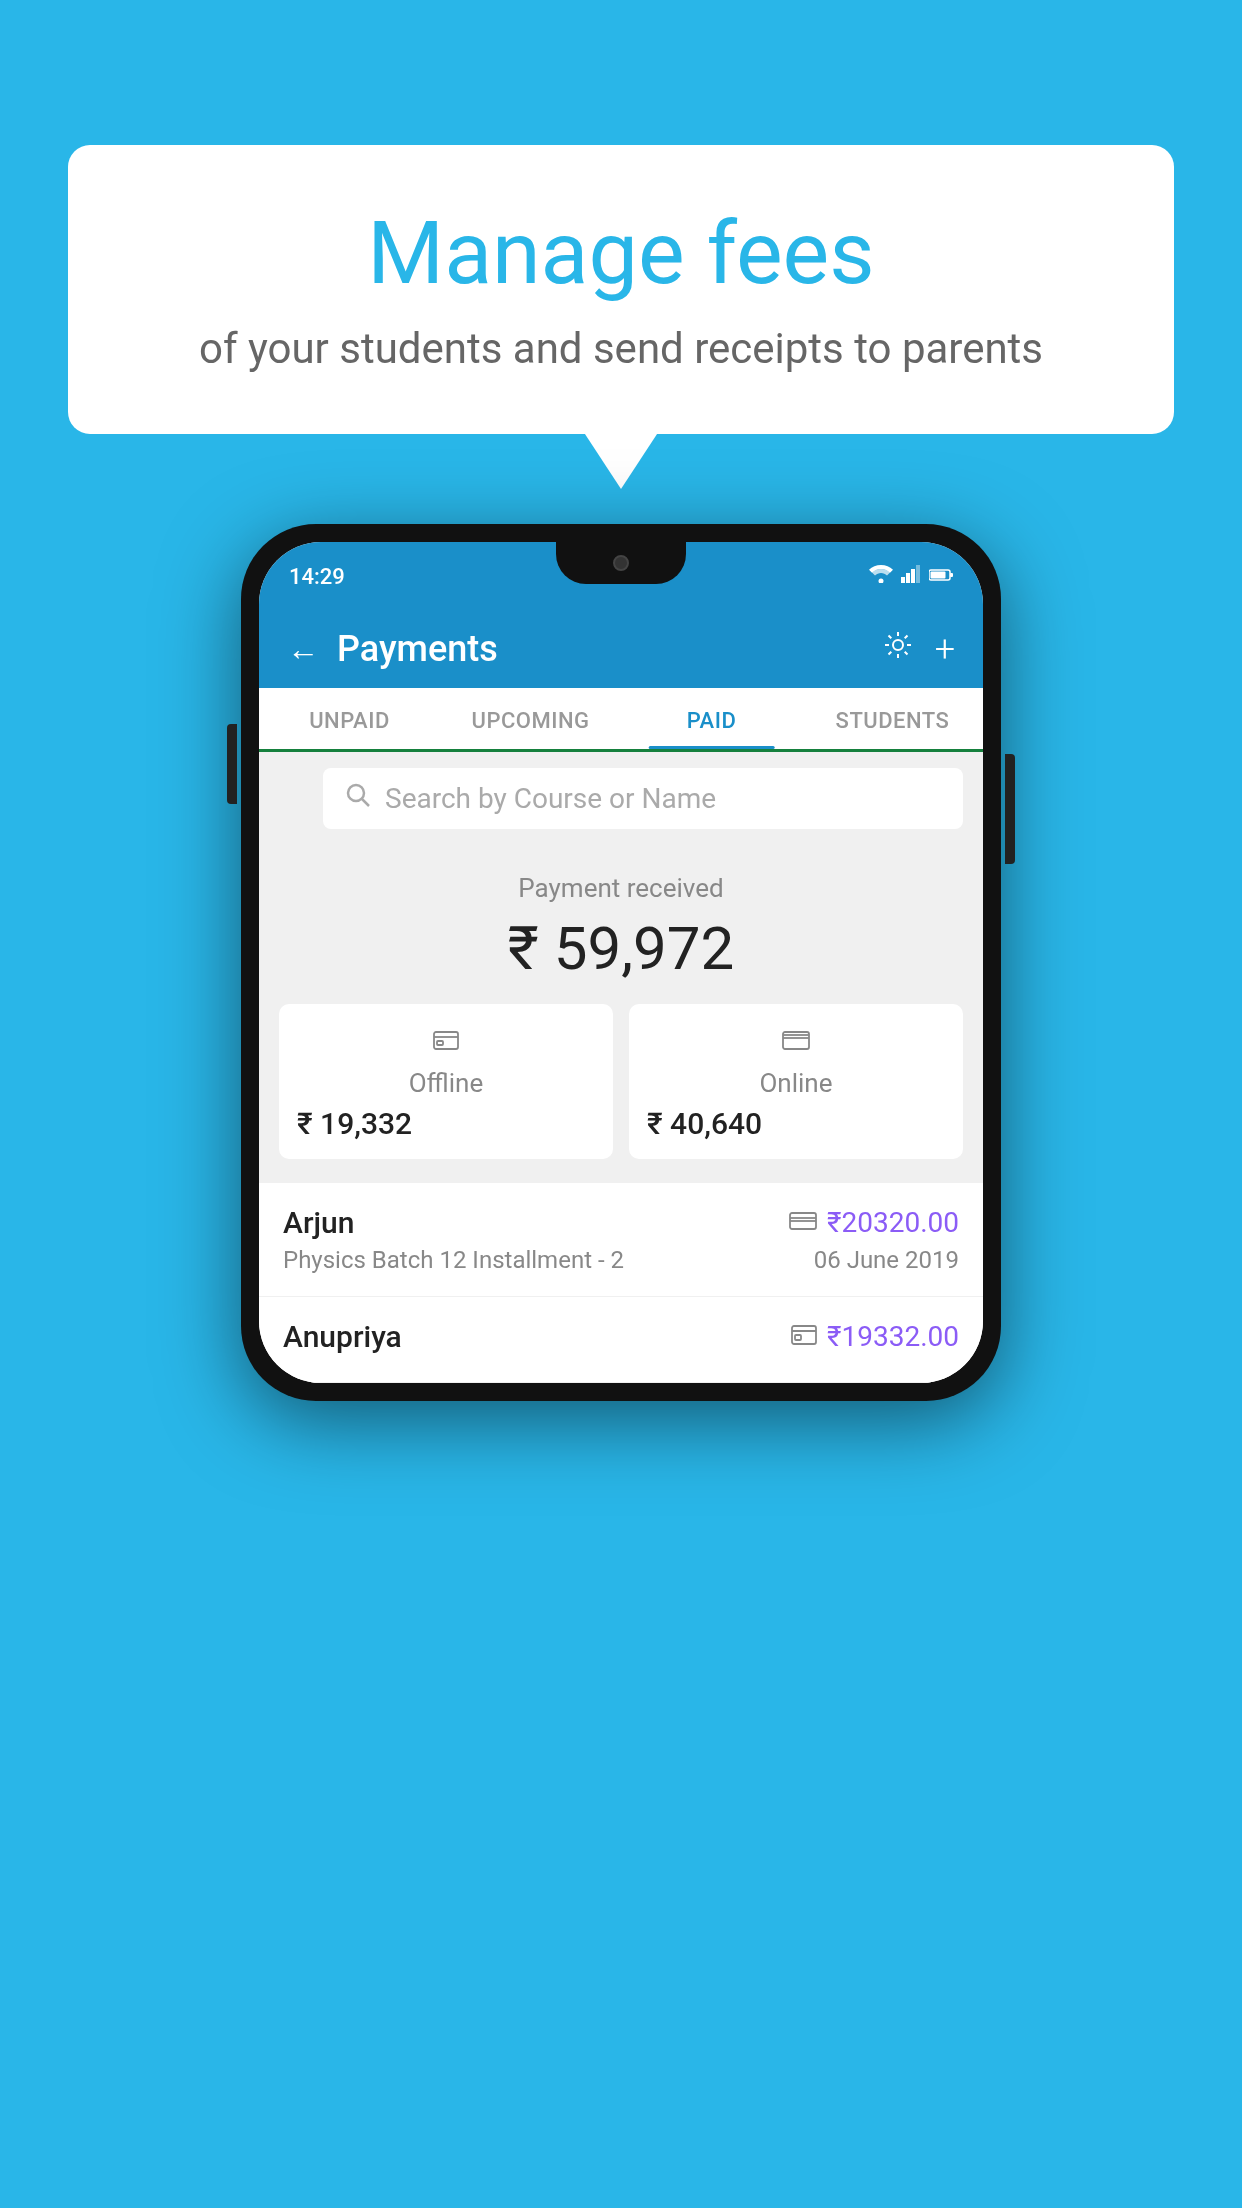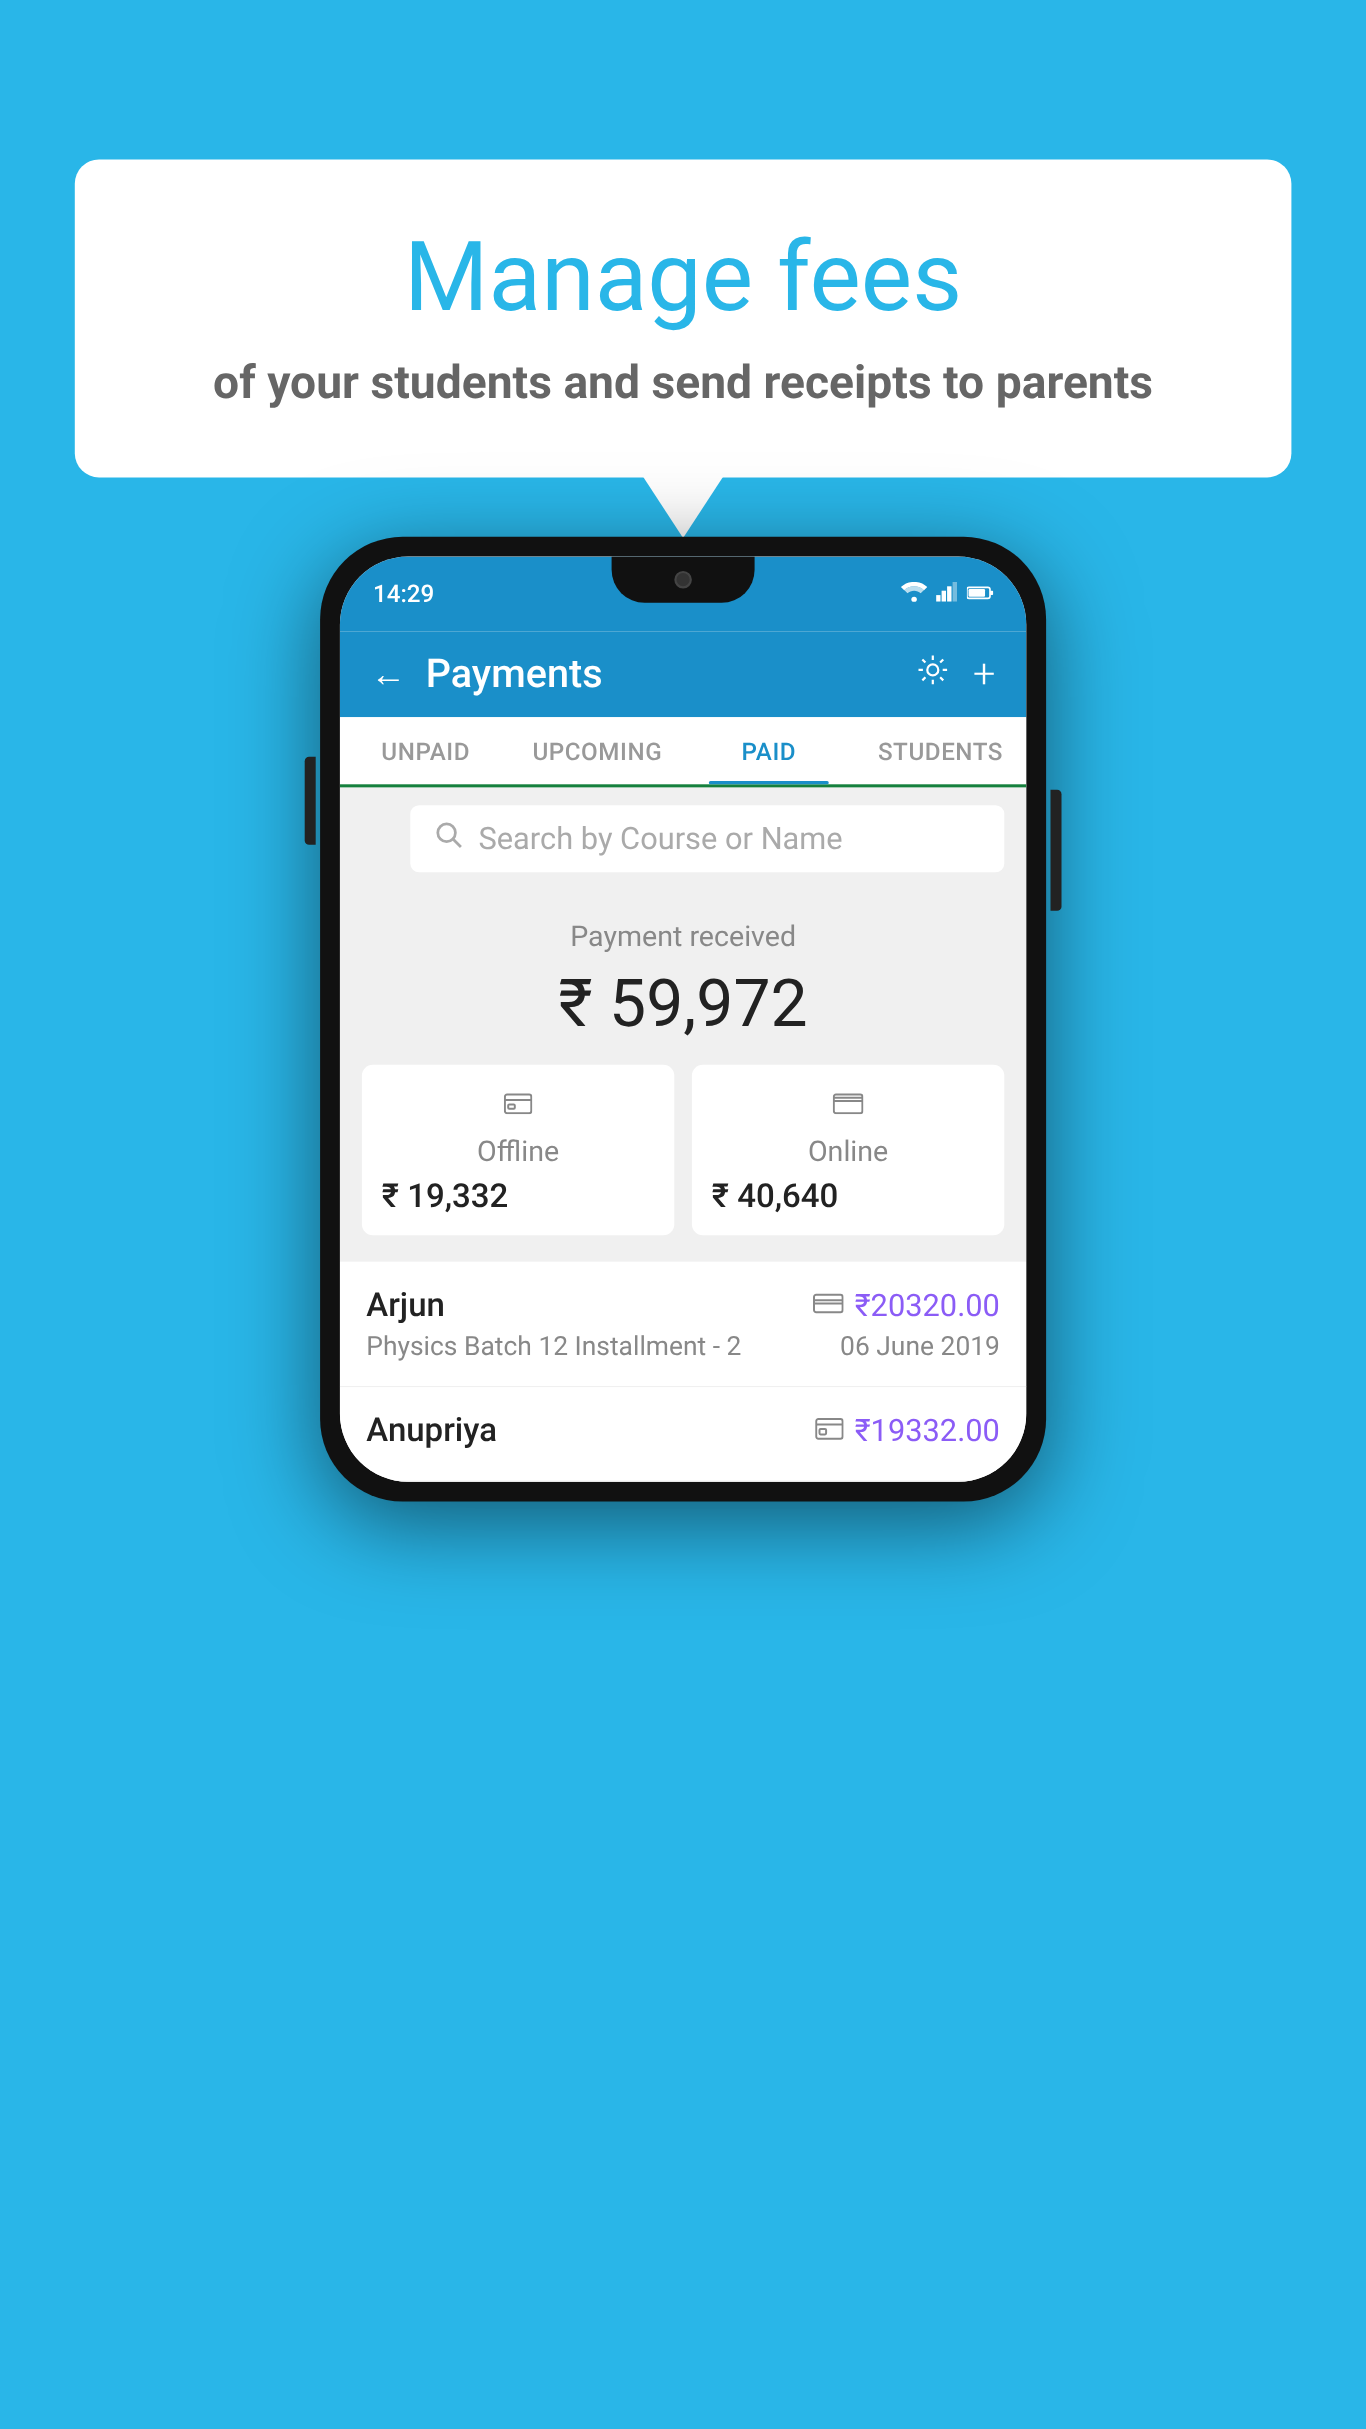--- a/index.html
+++ b/index.html
@@ -46,31 +46,31 @@
       font-size: 88px;
       color: #29b6e8;
       font-weight: 400;
       line-height: 1.1;
       margin-bottom: 18px;
     }
 
     .speech-bubble .subtitle {
       font-size: 42px;
       color: #666;
-      font-weight: 700;
+      font-weight: 400;
       line-height: 1.4;
     }
 
     
     .phone-wrapper {
       position: absolute;
-      top: 488px;
+      top: 524px;
       left: 50%;
       transform: translateX(-50%);
-      width: 660px;
+      width: 760px;
     }
 
     .phone {
       background: #111;
       border-radius: 75px;
       padding: 18px;
       box-shadow: 0 20px 80px rgba(0,0,0,0.5);
       position: relative;
     }
 

